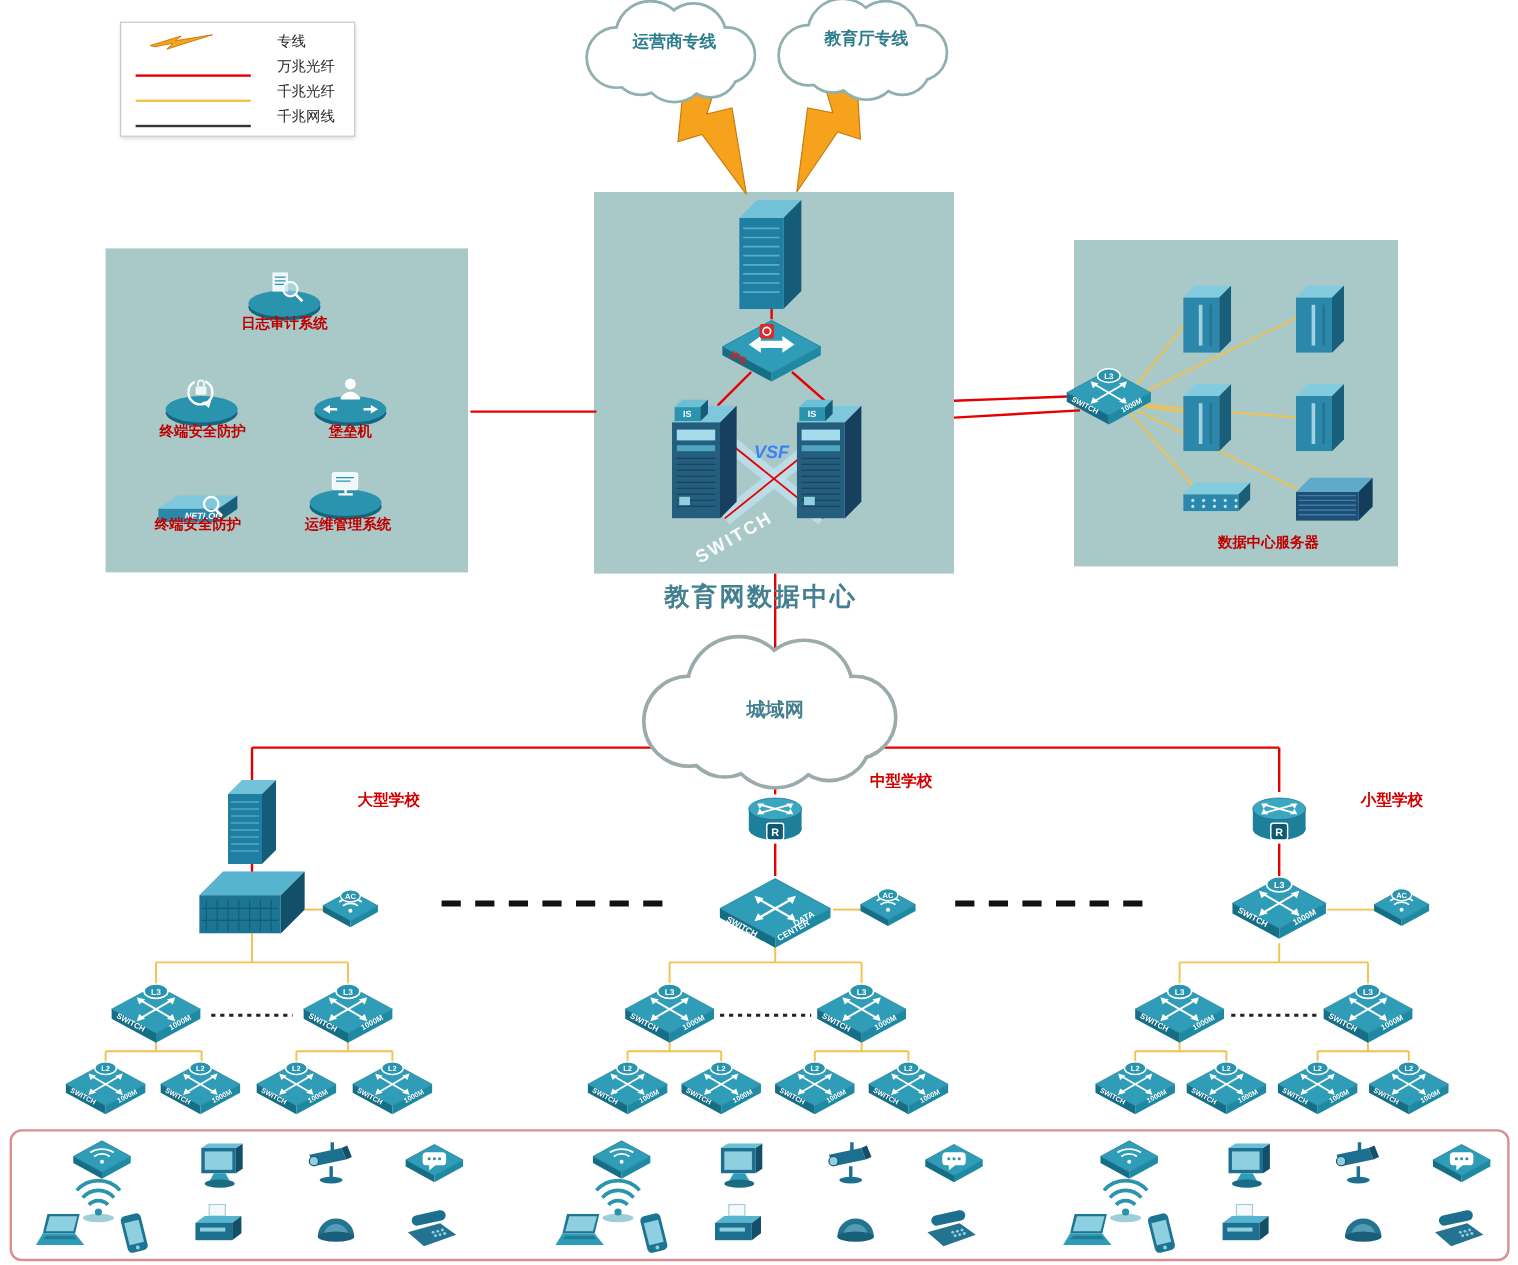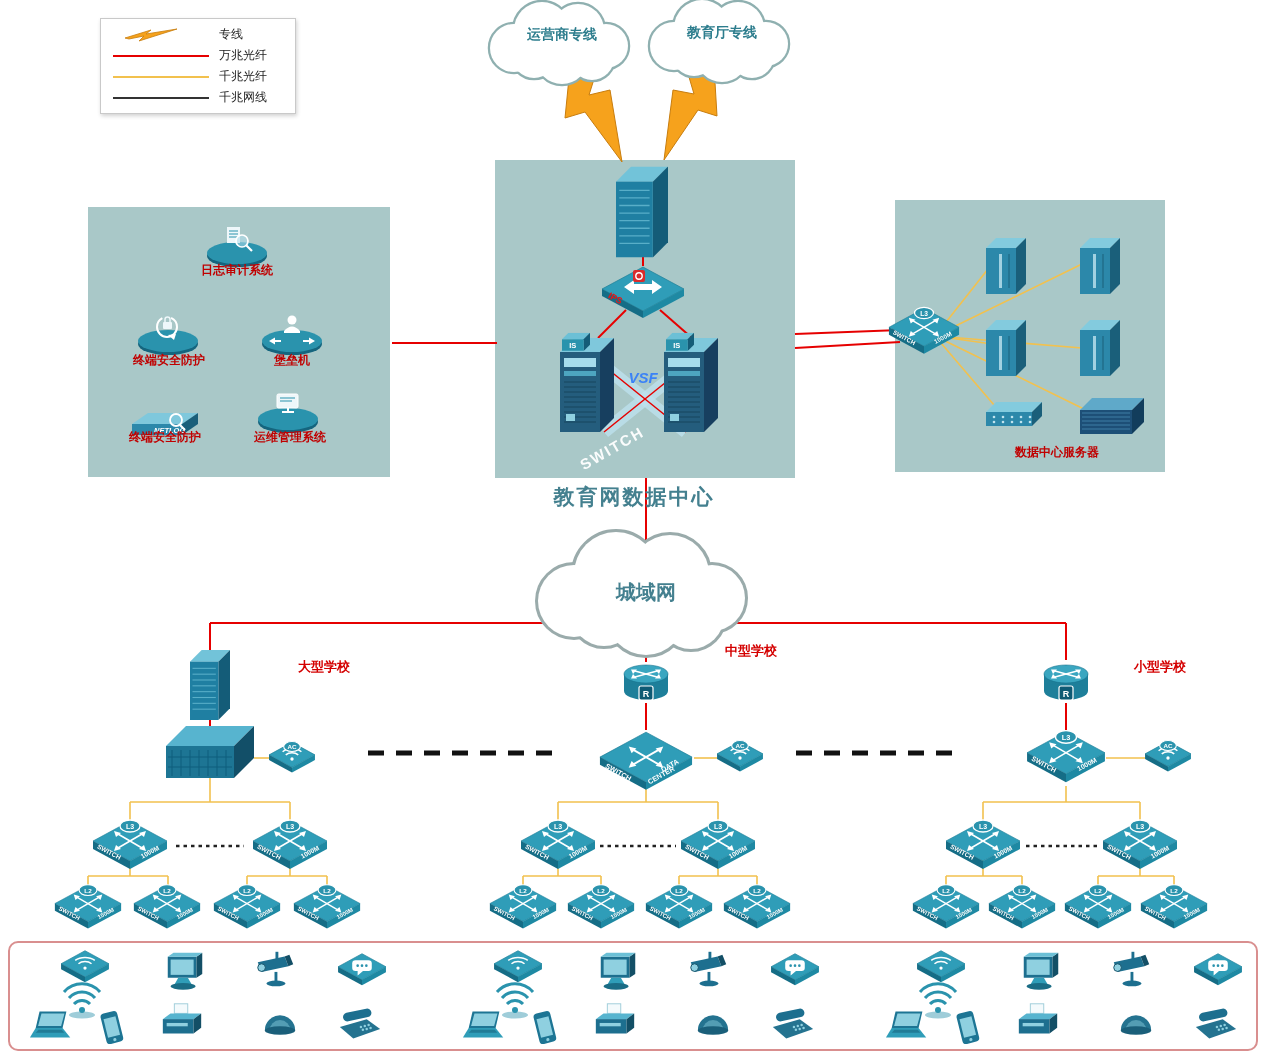--- a/index.html
+++ b/index.html
@@ -6,31 +6,31 @@
   #canvas{position:relative;width:1265px;height:1054px;background:#fff;overflow:hidden;
           font-family:"Liberation Sans",sans-serif}
   .zone{position:absolute;background:#a9c8c8;z-index:1}
   #edge-box{position:absolute;border:2px solid #d98f8f;border-radius:10px;background:#fff;z-index:1}
   #lines{position:absolute;left:0;top:0;z-index:2;pointer-events:none}
   #devices{position:absolute;left:0;top:0;width:100%;height:100%;z-index:3;pointer-events:none}
   .dev{position:absolute;transform:translate(-50%,-50%);line-height:0}
   .dev svg{display:block}
   .lbl{position:absolute;transform:translate(-50%,-50%);white-space:nowrap;z-index:5}
   .cloud-lbl{font-weight:bold;font-size:14px;color:#2d7d8d}
-  .metro-lbl{font-size:20px;color:#44808f;font-weight:bold;font-family:"Liberation Serif",serif}
+  .metro-lbl{font-size:16px;color:#44808f;font-weight:bold;font-family:"Liberation Serif",serif}
   .dc-title{font-size:21px;color:#44808f;font-weight:bold;font-family:"Liberation Serif",serif;letter-spacing:2px}
   .vsf{font-size:15px;color:#3b82f6;font-weight:bold;font-style:italic;z-index:4}
   .watermark{font-size:15px;color:#fff;font-weight:bold;transform:translate(-50%,-50%) rotate(-30deg);
              letter-spacing:2px;opacity:.95;z-index:4}
   .red-label{font-size:12px;color:#c00000;font-weight:bold}
   .school-label{font-size:13px;color:#d40000;font-weight:bold}
   .legend{position:absolute;left:100px;top:18px;width:196px;height:96px;background:#fff;
           border:1px solid #c9c9c9;box-shadow:1px 2px 4px rgba(0,0,0,.18);z-index:6;
           display:flex;flex-direction:column;justify-content:space-around;padding:5px 8px;box-sizing:border-box}
-  .lrow{display:flex;align-items:center;gap:6px}
+  .lrow{display:flex;align-items:flex-end;gap:18px}
   .lsym{width:104px;flex:none;display:flex;align-items:center;justify-content:center}
   .lline{display:block;width:96px;border-top:2px solid}
   .ltext{font-size:12px;color:#222}
   text{font-family:"Liberation Sans",sans-serif}
   .bt{font-size:7px;font-weight:bold;fill:#fff;text-anchor:middle}
   .bt2{font-size:6px;font-weight:bold;fill:#fff;text-anchor:middle}
   .et{font-size:6.5px;font-weight:bold;fill:#fff;text-anchor:middle}
   .et2{font-size:7.5px;font-weight:bold;fill:#fff;text-anchor:middle}
   .rt{font-size:9px;font-weight:bold;fill:#fff;text-anchor:middle}
   .ct{font-size:7px;font-weight:bold;fill:#fff;text-anchor:middle}

